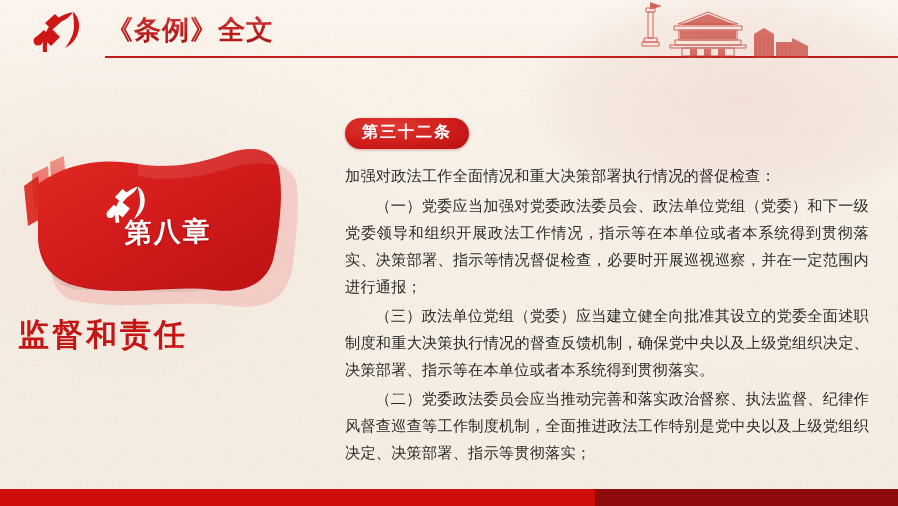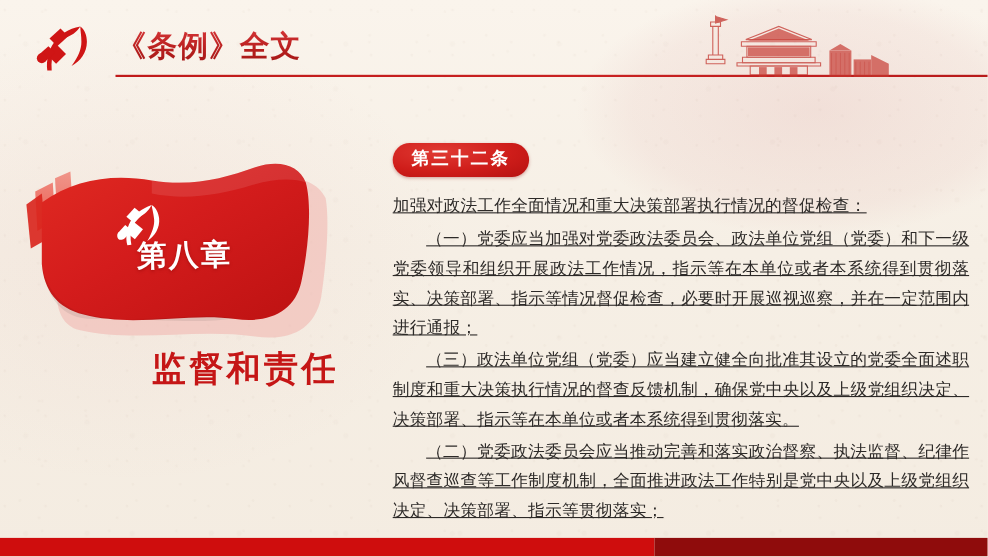--- a/index.html
+++ b/index.html
@@ -28,21 +28,21 @@
       radial-gradient(circle at 34% 68%, rgba(150,120,100,.07) 0 1px, transparent 1.6px),
       radial-gradient(circle at 63% 18%, rgba(150,120,100,.06) 0 1px, transparent 1.6px),
       radial-gradient(circle at 81% 57%, rgba(150,120,100,.07) 0 1px, transparent 1.6px),
       radial-gradient(circle at 50% 88%, rgba(150,120,100,.06) 0 1px, transparent 1.6px),
       radial-gradient(circle at 24% 45%, rgba(160,130,110,.05) 0 2px, transparent 3px),
       radial-gradient(circle at 70% 80%, rgba(160,130,110,.05) 0 2px, transparent 3px);
     background-size:37px 41px,53px 47px,61px 59px,43px 67px,71px 53px,97px 89px,113px 101px;
   }
 
   
-  #header{position:absolute;left:0;top:12px;width:810px;height:62px;}
+  #header{position:absolute;left:0;top:0;width:810px;height:62px;}
   #emblem{position:absolute;left:29px;top:8px;width:62px;height:48px;}
   #hdr-title{
     position:absolute;left:106px;top:12px;
     font-family:"Liberation Serif","DejaVu Serif",serif;
     font-weight:bold;font-size:27px;letter-spacing:1px;
     background:linear-gradient(180deg,#d8373a 0%,#b9201f 55%,#a01616 100%);
     -webkit-background-clip:text;background-clip:text;color:transparent;
     white-space:nowrap;
   }
   #hdr-rule{
@@ -55,35 +55,35 @@
   
   #flag-block{position:absolute;left:18px;top:128px;width:300px;height:250px;}
   #flag-svg{position:absolute;left:0;top:0;width:300px;height:200px;}
   #chapter-label{
     position:absolute;left:0;top:86px;width:300px;text-align:center;
     color:#ffffff;font-size:27px;font-weight:bold;letter-spacing:2px;
     text-shadow:0 1px 3px rgba(120,0,0,.45);
     transform:rotate(-1.2deg);
   }
   #chapter-title{
-    position:absolute;left:0;top:186px;width:290px;text-align:right;
+    position:absolute;left:0;top:186px;width:290px;text-align:left;
     color:#c51616;font-size:31px;font-weight:bold;letter-spacing:3px;
   }
 
   
-  #article{position:absolute;left:357px;top:118px;width:524px;margin-top:12px;}
+  #article{position:absolute;left:345px;top:118px;width:524px;}
   #article-badge{
     display:inline-block;padding:4px 17px 6px 17px;border-radius:16px;
     background:radial-gradient(ellipse at 35% 25%, #e03a33 0%, #cf1d1a 55%, #b51111 100%);
     color:#fff;font-size:16px;font-weight:bold;letter-spacing:2px;
     box-shadow:0 1px 3px rgba(140,20,20,.35);
   }
   .para{
     margin:0;color:#2d2a28;font-size:15.2px;line-height:27px;
-    letter-spacing:.2px;text-align:justify;text-decoration:underline;
+    letter-spacing:.2px;text-align:justify;
   }
   #p-lead{margin-top:13px;}
   .para.indent{text-indent:2em;margin-top:2px;}
   #p-1{margin-top:3px;}
 
   
   #bottom-bar{position:absolute;left:0;top:489px;width:898px;height:17px;}
   #bottom-left{position:absolute;left:0;top:0;width:595px;height:17px;background:#cf0d0d;}
   #bottom-right{position:absolute;left:595px;top:0;width:303px;height:17px;background:#8f0c0c;}
 </style>

